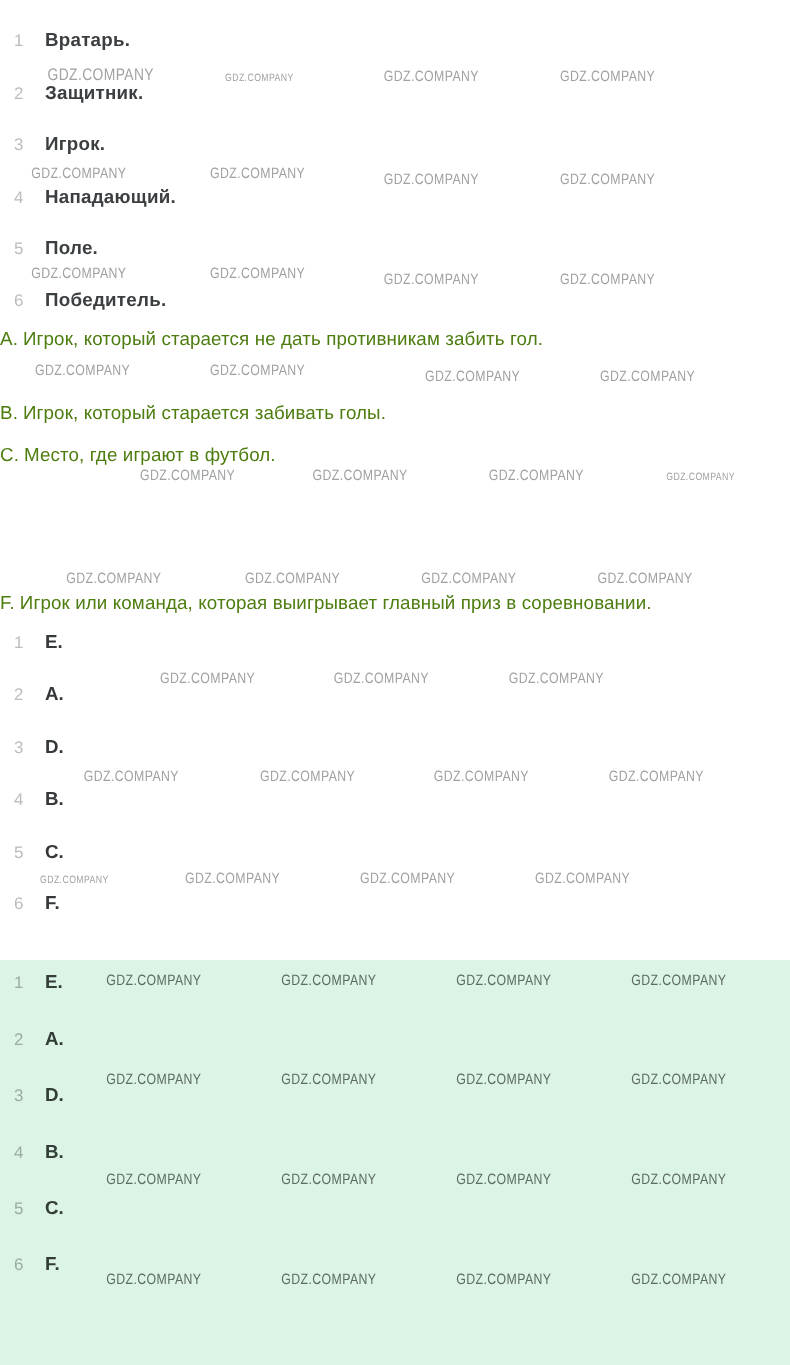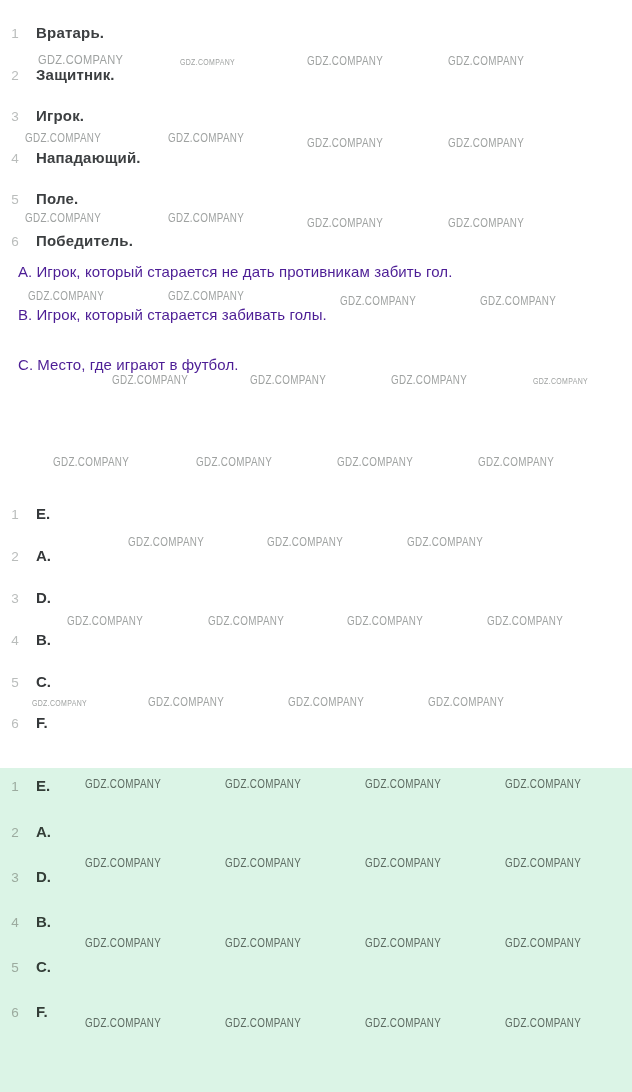--- a/index.html
+++ b/index.html
@@ -7,21 +7,21 @@
     position:relative;width:632px;height:1092px;background:#ffffff;
     font-family:"Liberation Sans",sans-serif;overflow:hidden;
   }
   .row{position:absolute;left:0;display:flex;align-items:baseline;}
   .row-num{
     display:inline-block;width:30px;text-align:center;flex:none;
     font-size:13.5px;color:#babdbc;font-weight:400;
   }
   .vocab-word{margin-left:6px;font-size:15px;font-weight:700;color:#3c3f41;letter-spacing:.2px;text-align:right;}
   .answer-letter{margin-left:6px;font-size:15px;font-weight:700;color:#35383a;}
-  .def{position:absolute;left:0;font-size:15px;color:#4c1d95;font-weight:500;white-space:nowrap;letter-spacing:.1px;margin-left:18px;}
+  .def{position:absolute;left:0;font-size:15px;color:#4d7c0f;font-weight:500;white-space:nowrap;letter-spacing:.1px;}
   .def-label{margin-right:4px;}
   .note{position:absolute;left:0;font-size:15.5px;color:#46494b;font-weight:500;white-space:nowrap;letter-spacing:.1px;}
   .wm{
     position:absolute;font-size:12px;color:#9fa2a1;font-weight:400;
     white-space:nowrap;letter-spacing:.4px;
     transform:scaleX(.82);transform-origin:0 50%;
   }
   .wm-lg{font-size:13.5px;}
   .wm-sm{font-size:8.5px;}
   .card{position:absolute;left:0;top:768px;width:632px;height:324px;background:#dbf4e6;}
@@ -54,22 +54,23 @@
   <div class="row" style="top:190px">
       <span class="row-num">5</span>
       <span class="vocab-word">Поле.</span>
     </div>
   <div class="row" style="top:232px">
       <span class="row-num">6</span>
       <span class="vocab-word">Победитель.</span>
     </div>
 
   <div class="def" style="top:263px"><span class="def-label">A.</span><span>Игрок, который старается не дать противникам забить гол.</span></div>
-  <div class="def" style="top:306px"><span class="def-label">B.</span><span>Игрок, который старается забивать голы.</span></div>
+  <div class="def" style="top:322px"><span class="def-label">B.</span><span>Игрок, который старается забивать голы.</span></div>
   <div class="def" style="top:356px"><span class="def-label">C.</span><span>Место, где играют в футбол.</span></div>
+  <div class="def" style="top:474px"><span class="def-label">F.</span><span>Игрок или команда, которая выигрывает главный приз в соревновании.</span></div>
 
   <div class="row" style="top:505px">
       <span class="row-num">1</span>
       <span class="answer-letter">E.</span>
     </div>
   <div class="row" style="top:547px">
       <span class="row-num">2</span>
       <span class="answer-letter">A.</span>
     </div>
   <div class="row" style="top:589px">

